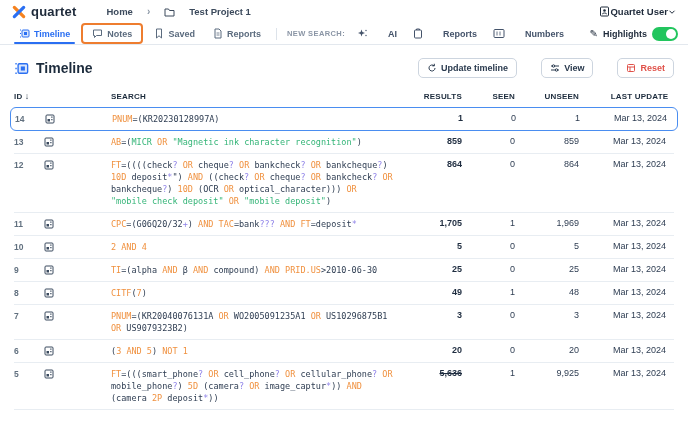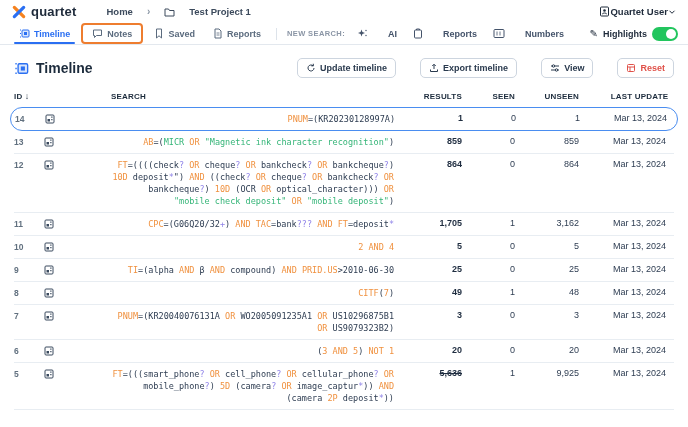--- a/index.html
+++ b/index.html
@@ -46,24 +46,24 @@
   .c-id { width:30px; }
   .c-icon { width:20px; }
   .c-search { width:330px;padding-left:47px; }
   .c-results { width:68px; text-align:right; }
   .c-seen { width:53px; text-align:right; }
   .c-unseen { width:64px; text-align:right; }
   .c-date { width:97px; margin-left:12px; text-align:center; }
   .sort-arrow { font-size:9px; font-weight:400; }
 
   .trow { display:flex; align-items:flex-start; border-bottom:1px solid #e8edf2; padding:5px 0; font-size:9px; cursor:pointer; }
-  .trow.selected { border:1px solid #4a8df0; border-radius:12px; margin:0 -4px; padding:5px 4px; }
+  .trow.selected { border:1px solid #4a8df0; border-radius:6px; margin:0 -4px; padding:5px 4px; }
   .trow .c-id { color:#61707f; font-weight:600; font-size:8.5px; padding-top:1px; }
   .trow .c-icon { padding-top:1px; }
-  .trow .c-search { font-family:"DejaVu Sans Mono", monospace; font-size:8.5px; line-height:12px; color:#2e3d52; word-wrap:break-word;text-align:right; }
+  .trow .c-search { font-family:"DejaVu Sans Mono", monospace; font-size:8.5px; line-height:12px; color:#2e3d52; word-wrap:break-word; }
   .trow .c-results { font-weight:700; color:#1f2d40; }
   .trow .c-seen, .trow .c-unseen { color:#2e3d52; }
   .trow .c-date { color:#2e3d52; }
   .struck { text-decoration:line-through; }
 
   .seg-o { color:#f0913f; }   
   .seg-w { color:#8f83e8; }   
   .seg-g { color:#35b578; }   
   .seg-t { color:#2e3d52; }   
 
@@ -173,27 +173,20 @@
     </svg>
     <span class="page-title">Timeline</span>
   </div>
   <div class="head-buttons">
     <button class="btn">
       <svg class="icon-svg" width="10" height="10" viewBox="0 0 20 20">
         <path d="M16 10 a6 6 0 1 1 -2 -4.5" fill="none" stroke="#2a3a4e" stroke-width="2"></path>
         <path d="M14.5 1.5 L14.8 5.8 L10.5 5.6" fill="none" stroke="#2a3a4e" stroke-width="2"></path>
       </svg>
       <span>Update timeline</span>
-    </button>
-    <button class="btn">
-      <svg class="icon-svg" width="10" height="10" viewBox="0 0 20 20">
-        <path d="M10 12 V3 M6.5 6 L10 2.5 L13.5 6" fill="none" stroke="#2a3a4e" stroke-width="2"></path>
-        <path d="M3 13 v4 h14 v-4" fill="none" stroke="#2a3a4e" stroke-width="2"></path>
-      </svg>
-      <span>Export timeline</span>
     </button>
     <button class="btn">
       <svg class="icon-svg" width="10" height="10" viewBox="0 0 20 20">
         <path d="M2 6 h16 M2 14 h16" stroke="#2a3a4e" stroke-width="2"></path>
         <circle cx="7" cy="6" r="2.4" fill="#fff" stroke="#2a3a4e" stroke-width="2"></circle>
         <circle cx="13" cy="14" r="2.4" fill="#fff" stroke="#2a3a4e" stroke-width="2"></circle>
       </svg>
       <span>View</span>
     </button>
     <button class="btn danger">
@@ -274,21 +267,21 @@
           <svg class="icon-svg" width="10" height="10" viewBox="0 0 20 20">
             <rect x="2" y="2" width="16" height="16" rx="2" fill="none" stroke="#3a4a5e" stroke-width="2"></rect>
             <rect x="5" y="10" width="5" height="5" fill="#3a4a5e"></rect>
             <rect x="12.5" y="5" width="2.5" height="2.5" fill="#3a4a5e"></rect>
             <rect x="12.5" y="10" width="2.5" height="2.5" fill="#3a4a5e"></rect>
           </svg>
         </div>
         <div class="cell c-search"><span class="seg-o">CPC</span><span class="seg-t">=(G06Q20/32</span><span class="seg-w">+</span><span class="seg-t">) </span><span class="seg-o">AND</span><span class="seg-t"> </span><span class="seg-o">TAC</span><span class="seg-t">=bank</span><span class="seg-w">???</span><span class="seg-t"> </span><span class="seg-o">AND</span><span class="seg-t"> </span><span class="seg-o">FT</span><span class="seg-t">=deposit</span><span class="seg-w">*</span></div>
         <div class="cell c-results">1,705</div>
         <div class="cell c-seen">1</div>
-        <div class="cell c-unseen">3,162</div>
+        <div class="cell c-unseen">1,969</div>
         <div class="cell c-date">Mar 13, 2024</div>
       </div>
       <div class="trow">
         <div class="cell c-id">10</div>
         <div class="cell c-icon">
           <svg class="icon-svg" width="10" height="10" viewBox="0 0 20 20">
             <rect x="2" y="2" width="16" height="16" rx="2" fill="none" stroke="#3a4a5e" stroke-width="2"></rect>
             <rect x="5" y="10" width="5" height="5" fill="#3a4a5e"></rect>
             <rect x="12.5" y="5" width="2.5" height="2.5" fill="#3a4a5e"></rect>
             <rect x="12.5" y="10" width="2.5" height="2.5" fill="#3a4a5e"></rect>

